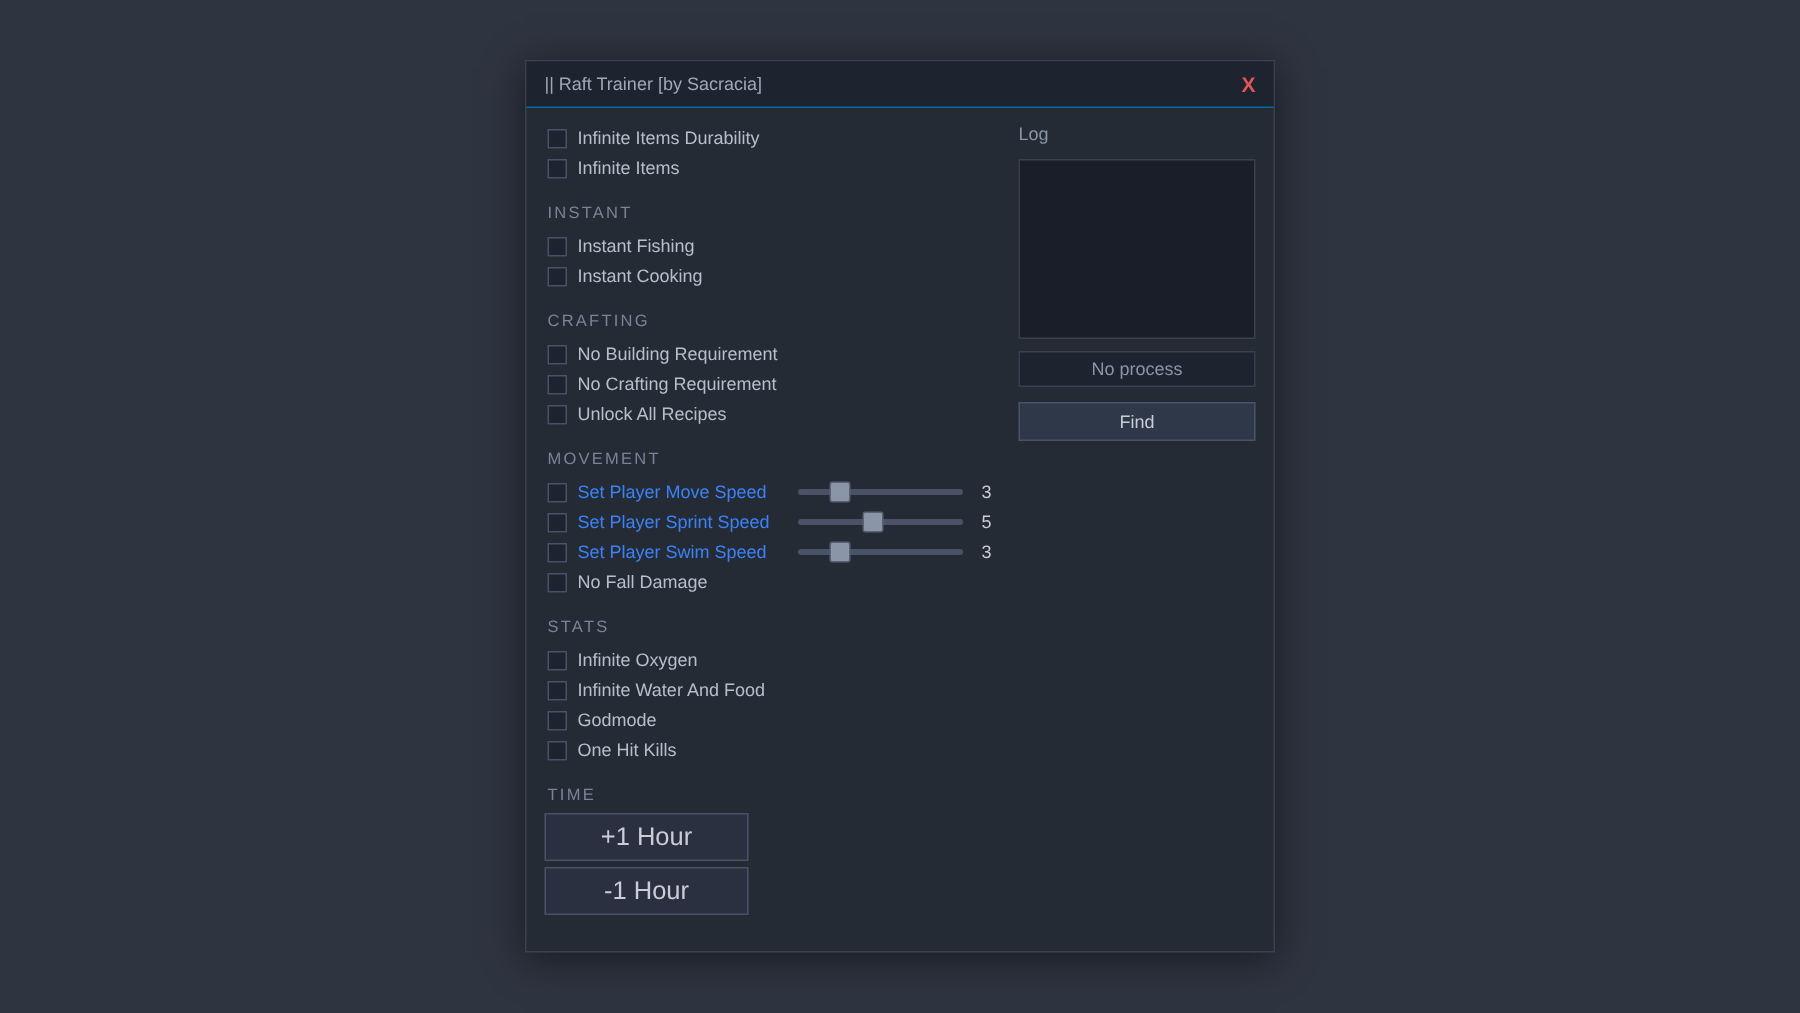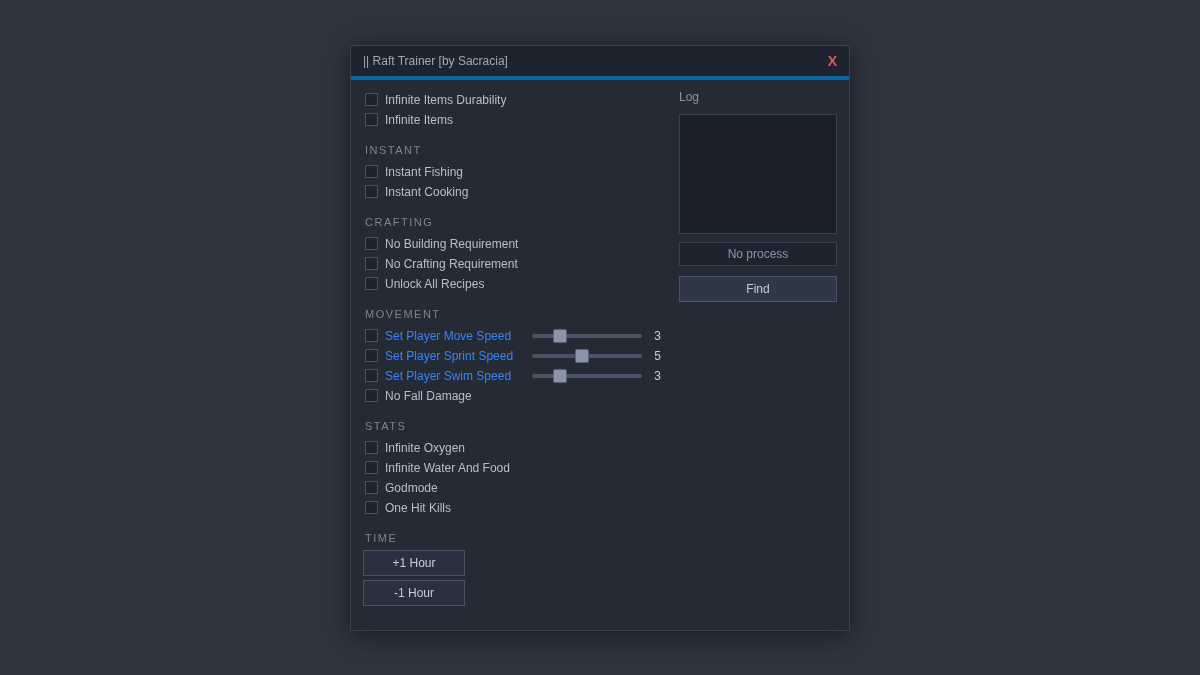--- a/index.html
+++ b/index.html
@@ -24,21 +24,21 @@
       box-shadow: 0 4px 24px rgba(0,0,0,0.5);
       position: relative;
     }
 
     .title-bar {
       background: #1e2330;
       padding: 8px 12px;
       display: flex;
       align-items: center;
       justify-content: space-between;
-      border-bottom: 4px solid #0369a1;
+      border-bottom: 1px solid #0369a1;
     }
 
     .title-bar-text {
       font-size: 12px;
       color: #a0a8b8;
     }
 
     .close-btn {
       color: #e05555;
       font-size: 14px;
@@ -197,25 +197,25 @@
       color: #c8cdd6;
       font-size: 12px;
       padding: 5px 0;
       cursor: pointer;
       margin-top: 4px;
     }
 
     
     .time-btn {
       display: block;
-      width: 102px;
+      width: 136px;
       background: #2a3040;
       border: 1px solid #4a5268;
       color: #c8cdd6;
-      font-size: 12px;
+      font-size: 17px;
       padding: 5px 10px;
       cursor: pointer;
       text-align: center;
       margin-bottom: 4px;
     }
   </style>
 </head>
 <body>
 
 <div class="window">

